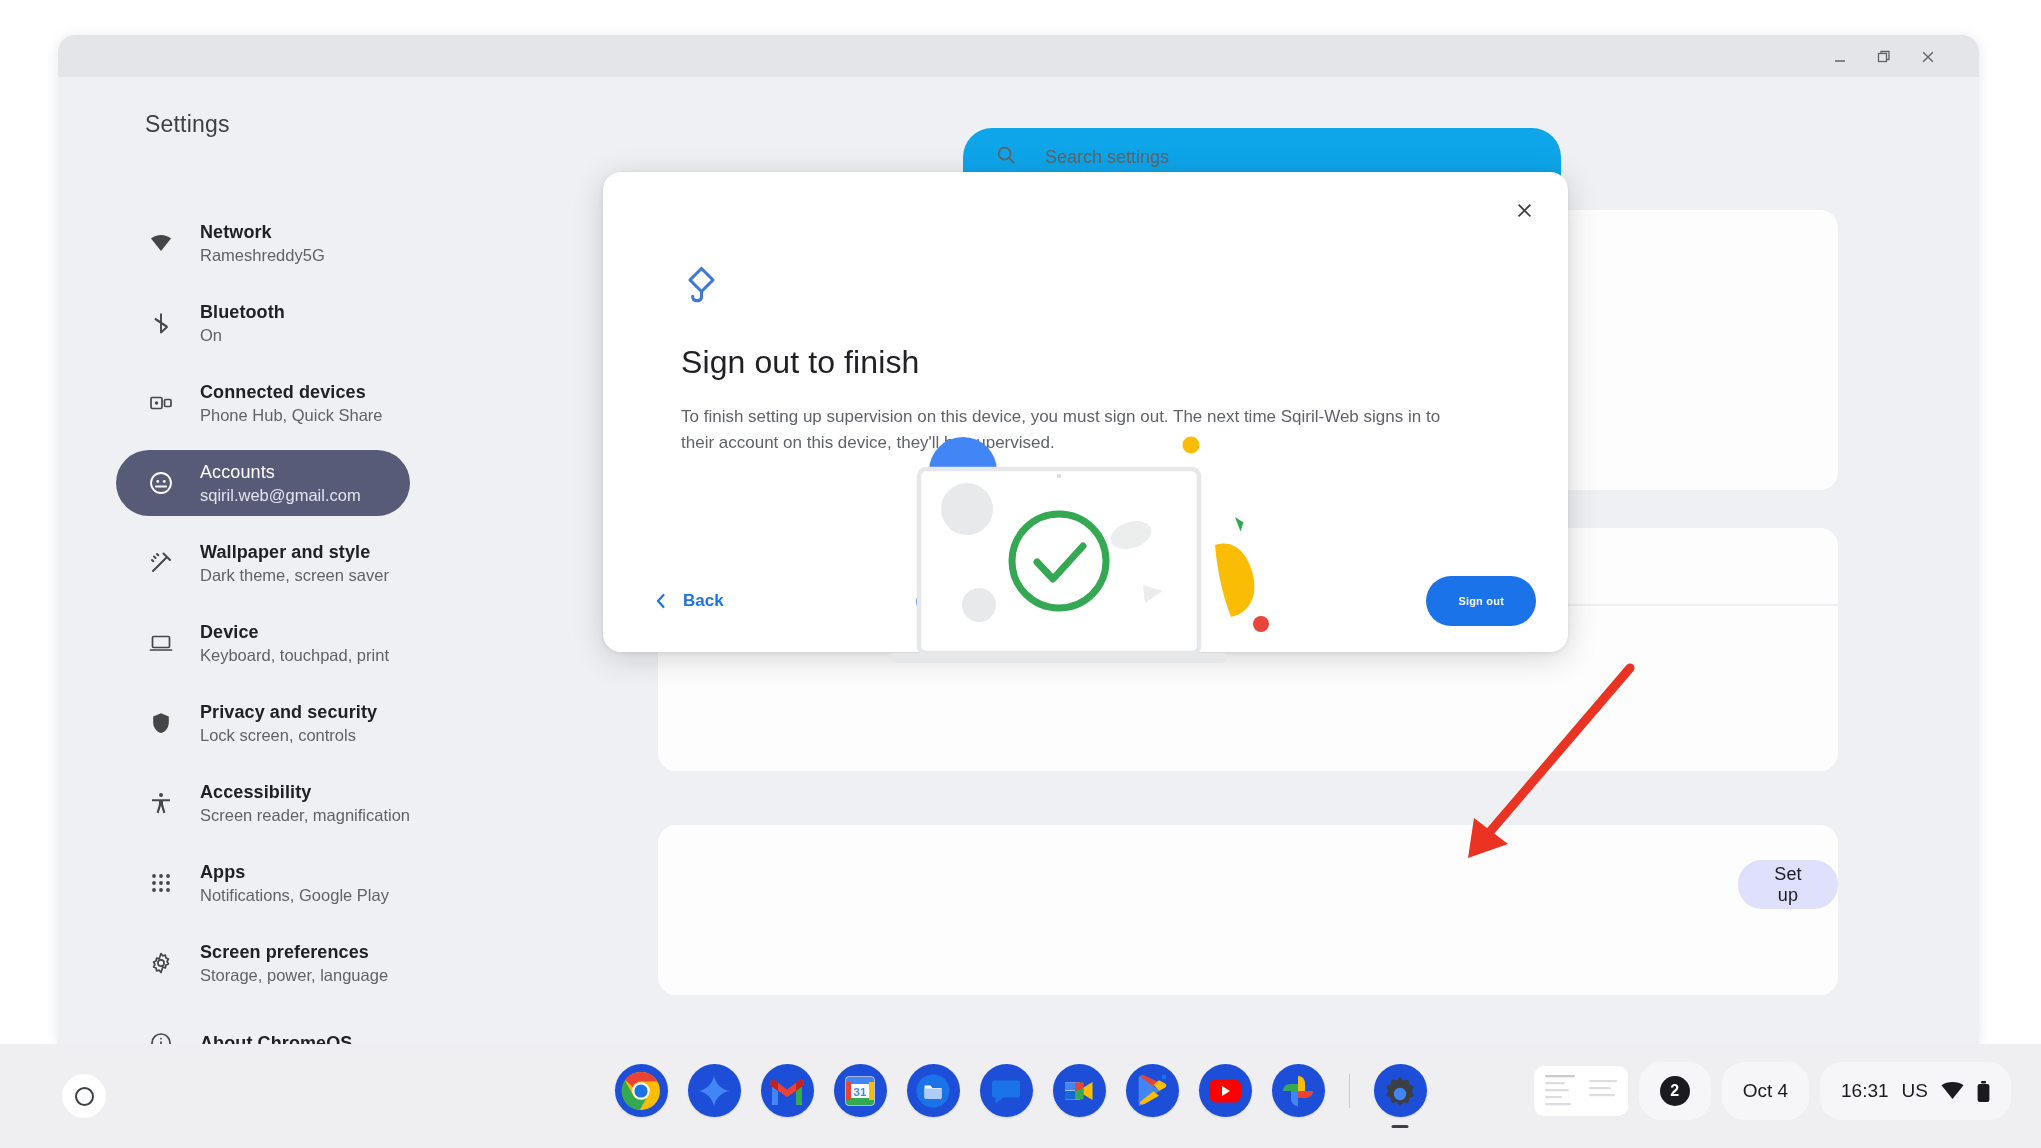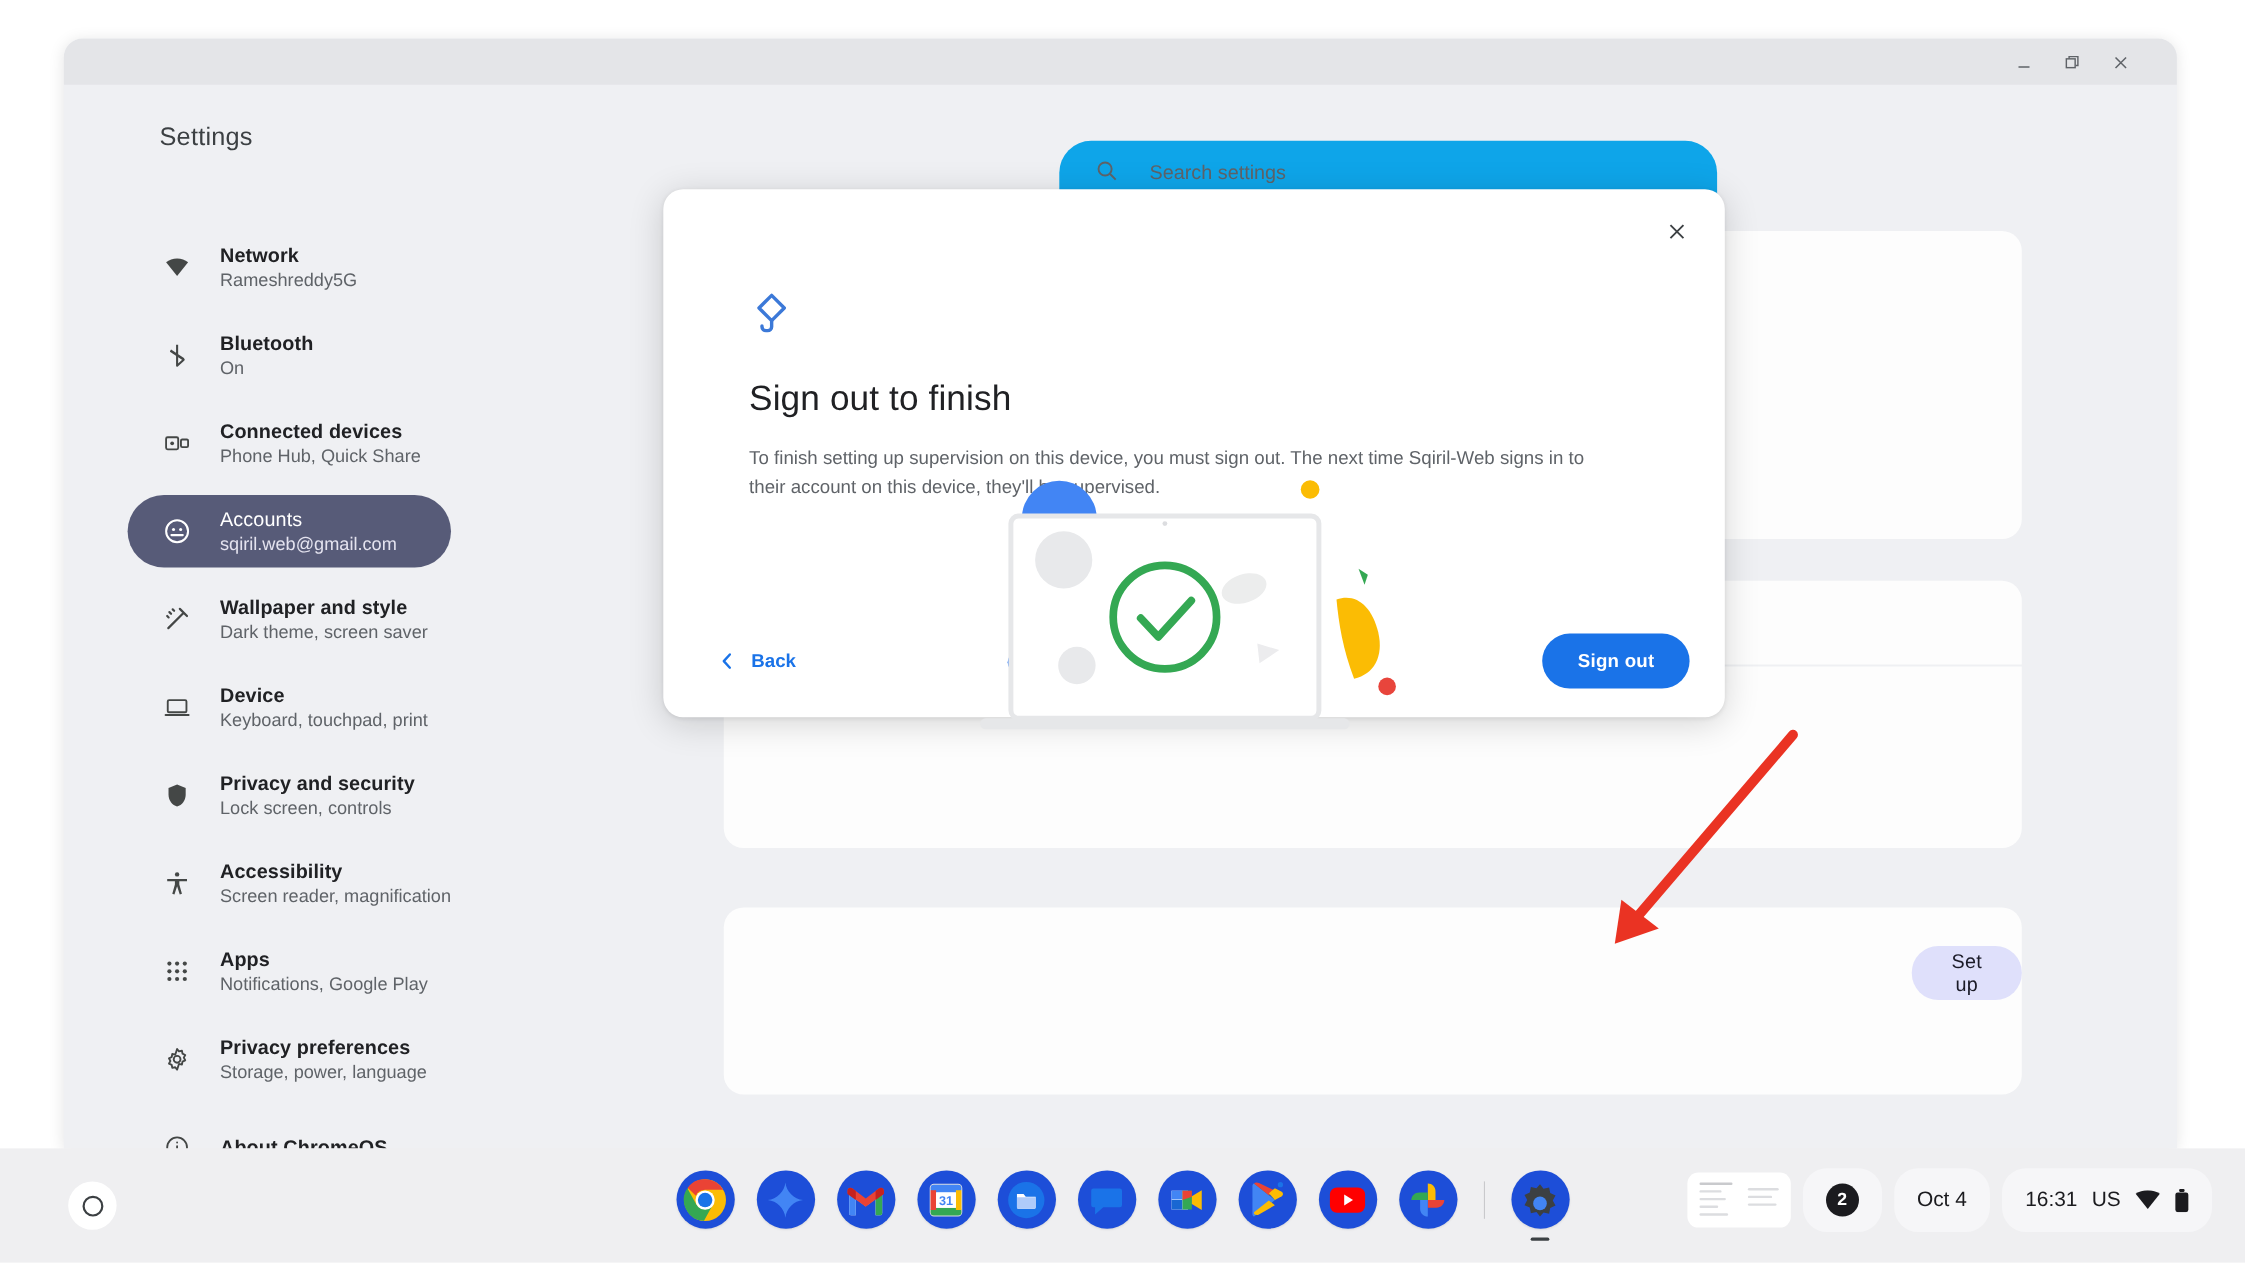--- a/index.html
+++ b/index.html
@@ -267,21 +267,21 @@
     position: absolute;
     right: 32px;
     bottom: 26px;
     height: 50px;
     padding: 0 32px;
     background: #1a73e8;
     color: #ffffff;
     border: none;
     border-radius: 25px;
     font-family: "Liberation Sans", sans-serif;
-    font-size: 17px;
+    font-size: 11px;
     font-weight: bold;
     letter-spacing: .2px;
   }
 
   
   #annotation-arrow {
     position: absolute;
     left: 1440px;
     top: 660px;
     width: 200px;
@@ -578,21 +578,21 @@
       </div>
 
       <div class="nav-item">
         <span class="nav-ico">
           <svg width="24" height="24" viewBox="0 0 24 24" fill="none" stroke="currentColor" stroke-width="1.7">
             <circle cx="12" cy="12" r="3.1"></circle>
             <path d="M12 2.6l1.7 2.2 2.7-.6.5 2.7 2.5 1.2-1.3 2.4 1.3 2.4-2.5 1.2-.5 2.7-2.7-.6L12 21.4l-1.7-2.2-2.7.6-.5-2.7-2.5-1.2 1.3-2.4-1.3-2.4 2.5-1.2.5-2.7 2.7.6z" stroke-linejoin="round"></path>
           </svg>
         </span>
         <span class="nav-text">
-          <span class="nav-label">Privacy preferences</span>
+          <span class="nav-label">Screen preferences</span>
           <span class="nav-sub">Storage, power, language</span>
         </span>
       </div>
 
       <div class="nav-item">
         <span class="nav-ico">
           <svg width="24" height="24" viewBox="0 0 24 24" fill="none" stroke="currentColor" stroke-width="1.7">
             <circle cx="12" cy="12" r="9"></circle>
               <path d="M12 11v5.5M12 7.6v.1" stroke-linecap="round"></path>
           </svg>

